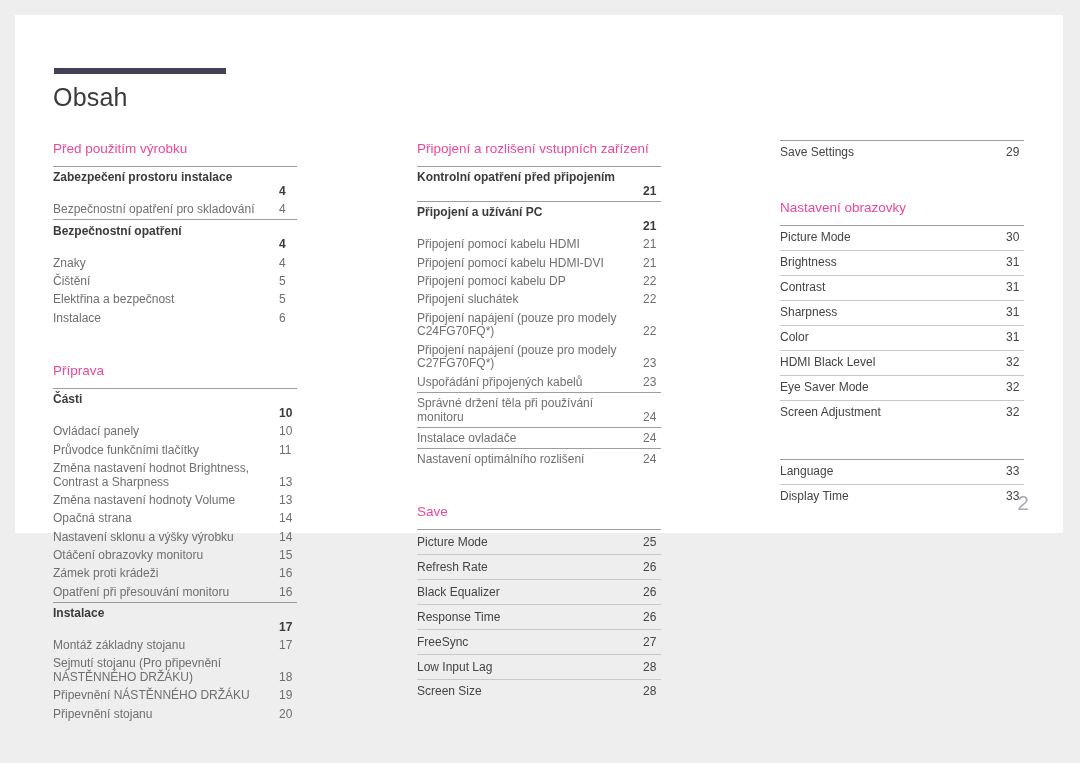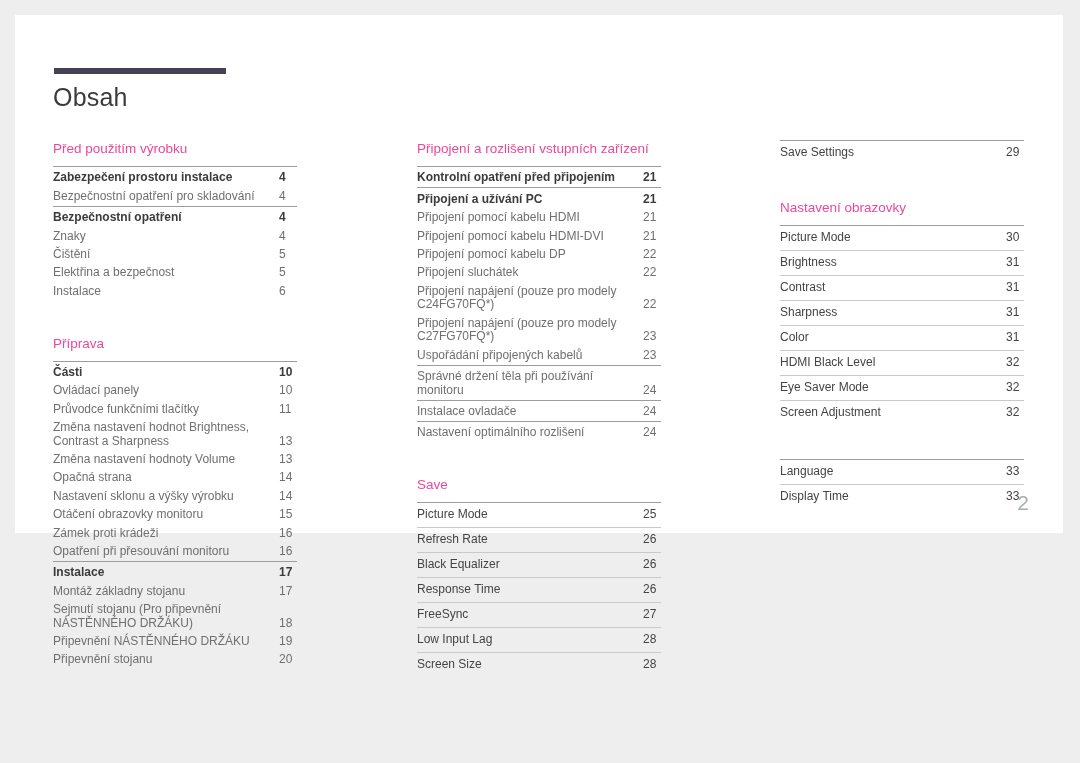--- a/index.html
+++ b/index.html
@@ -70,20 +70,21 @@
     padding-right: 8px;
   }
   .entry .pg {
     flex: 0 0 auto;
     width: 18px;
     align-self: flex-end;
   }
   .entry.head {
     color: #3b3b3b;
     font-weight: bold;
+    flex-direction: column;
   }
   
   .ruled .entry {
     border-top: 1px solid #c9c9c9;
     padding: 5.2px 0 5.2px 0;
     color: #444444;
   }
   .ruled .entry:first-child { border-top: 1px solid #9d9d9d; }
   .ruled { border-top: none; padding-top: 0; }
 

